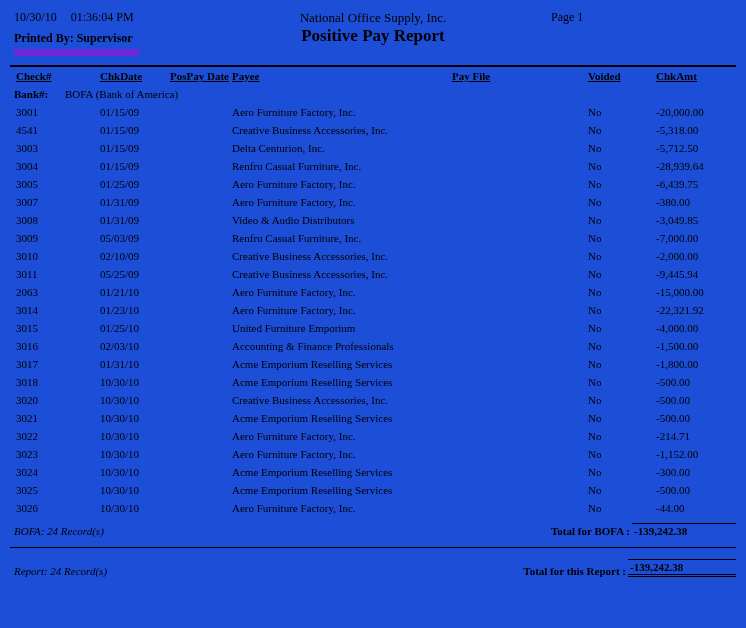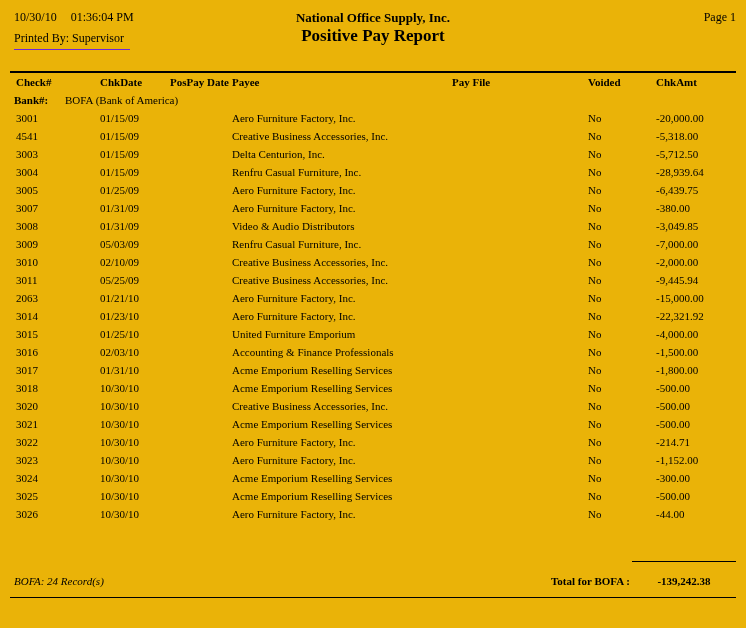--- a/index.html
+++ b/index.html
@@ -1,40 +1,41 @@
 <!DOCTYPE html>
 <html><head>
 <meta charset="utf-8">
 <style>
   html,body { margin:0; padding:0; background:#ffffff; }
   .page {
     position:relative;
     width:746px; height:628px;
     box-sizing:border-box;
     padding:10px 10px 0 10px;
-    background:#eab308;
+    background:#1d4ed8;
     font-family:"Liberation Serif", serif;
     color:#000;
     overflow:hidden;
   }
   
   .report-header { display:flex; align-items:flex-start; }
   .hdr-left  { width:185px; font-size:12px; }
-  .hdr-right { width:185px; font-size:12px; text-align:right; }
+  .hdr-right { width:185px; font-size:12px; }
   .hdr-center{ flex:1; text-align:center; }
   .hdr-datetime { margin-left:4px; white-space:nowrap; }
   .hdr-datetime .time { margin-left:14px; }
   .hdr-printedby {
     display:inline-block;
-    margin:6px 0 12px 4px;
+    margin:6px 0 0 4px;
     padding:0 6px 3px 0;
-    border-bottom:1px solid #6d28d9;
+    border-bottom:7px solid #6d28d9;
     white-space:nowrap;
-  }
-  .company { font-size:13px; font-weight:bold; }
+    font-weight:bold;
+  }
+  .company { font-size:13px; font-weight:normal; }
   .title   { font-size:17px; font-weight:bold; }
   
   .rule-top    { border-top:2px solid #000; margin-top:9px; }
   .rule-bottom { border-top:1px solid #000; margin-top:10px; }
   
   table.report {
     margin-left:4px;
     width:722px;
     table-layout:fixed;
     border-collapse:collapse;
@@ -43,21 +44,21 @@
   table.report th, table.report td {
     padding:0 2px;
     white-space:nowrap;
     overflow:hidden;
     height:18px;
     line-height:18px;
     vertical-align:bottom;
     text-align:left;
   }
   thead th { font-weight:bold; height:24px; padding-top:6px; }
-  thead th span { }
+  thead th span { text-decoration:underline; }
   .col-check  { width:84px; }
   .col-date   { width:70px; }
   .col-pospay { width:62px; }
   .col-payee  { width:220px; }
   .col-payfile{ width:136px; }
   .col-voided { width:68px; }
   .col-amt    { width:82px; }
   th.c-check, td.c-check { text-align:right; }
   th.c-amt,   td.c-amt   { text-align:right; }
   
@@ -66,22 +67,22 @@
   
   .totals-row {
     display:flex; align-items:flex-end;
     margin:6px 0 0 4px; width:722px;
     font-size:11px;
   }
   .records { font-style:italic; white-space:nowrap; }
   .totals-row .spacer { flex:1; }
   .total-label { font-weight:bold; white-space:nowrap; padding-right:2px; }
   .total-amount {
-    width:100px; text-align:center; font-weight:bold;
-    padding:13px 2px 0 2px; white-space:nowrap;margin-top:32px;
+    width:100px; text-align:left; font-weight:bold;
+    padding:1px 2px 0 2px; white-space:nowrap;
   }
   .total-amount.topline { border-top:1px solid #000; }
   .total-amount.grand {
     width:104px;
     border-top:1px solid #000;
     border-bottom:3px double #000;
     padding-bottom:1px;
   }
   .report-total { margin-top:11px; }
 </style>

